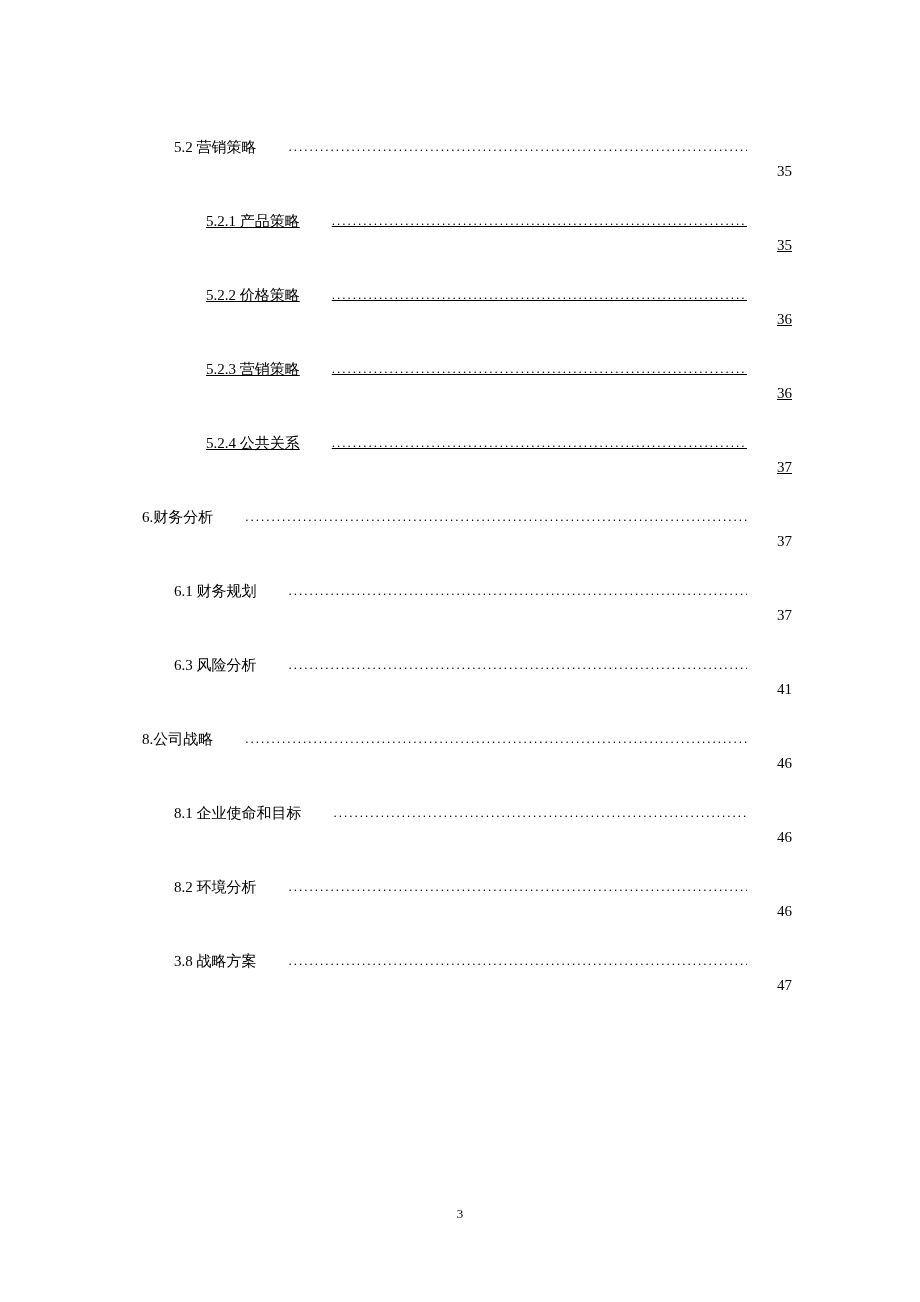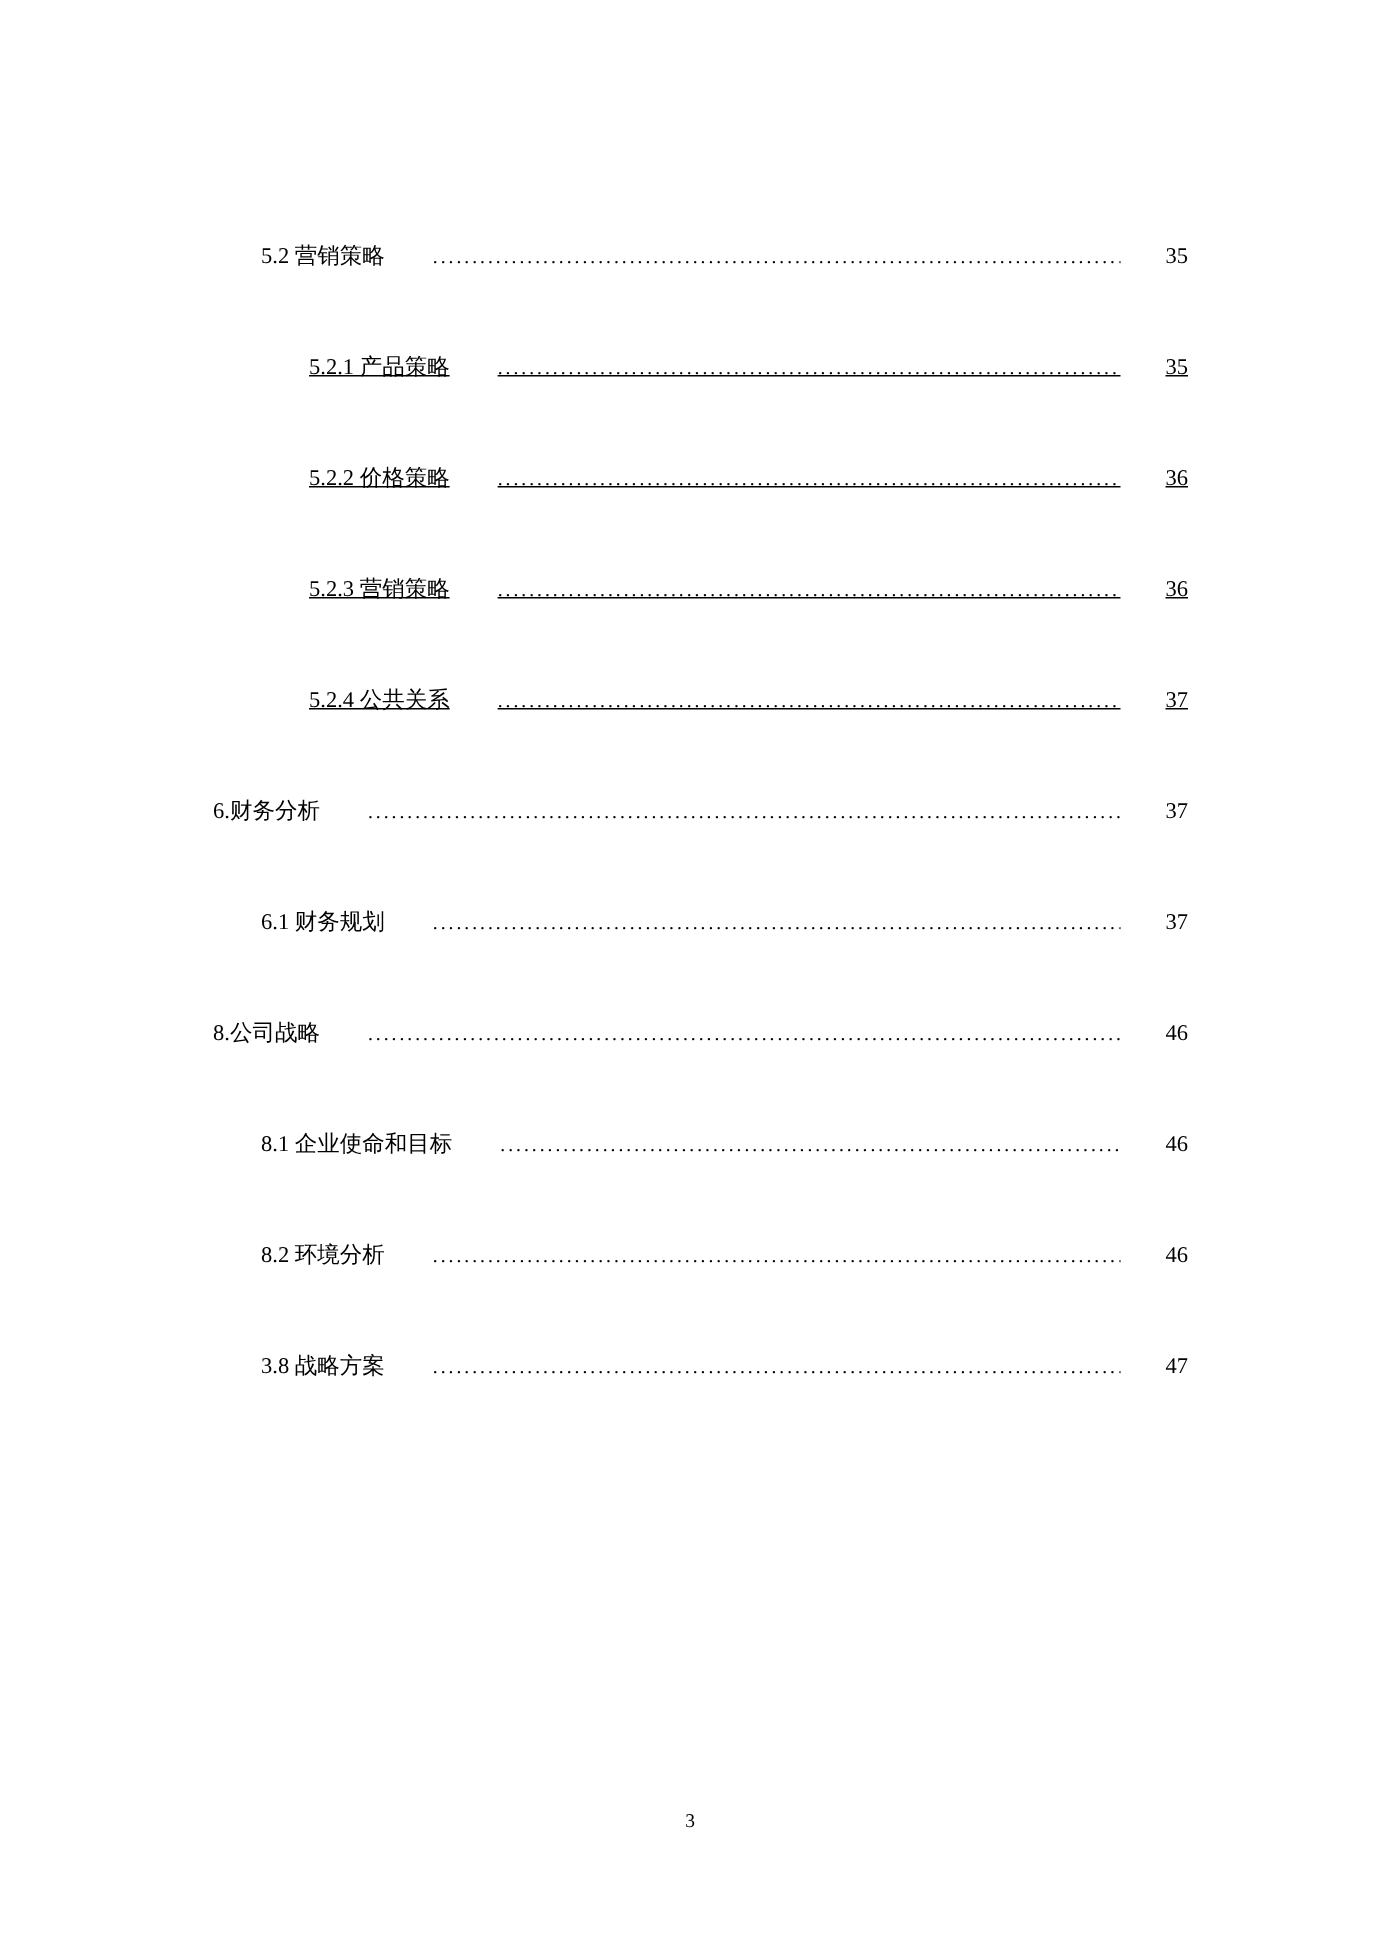--- a/index.html
+++ b/index.html
@@ -9,21 +9,21 @@
       height: 1302px;
       font-family: "SimSun", "宋体", serif;
       color: #000000;
       position: relative;
     }
     .page {
       padding: 110px 128px 0 142px;
     }
     .toc-entry {
       display: flex;
-      align-items: flex-end;
+      align-items: center;
       font-size: 15px;
       line-height: 26px;
       white-space: nowrap;
       gap: 30px;
     }
     .toc-level-1 { padding-left: 0; }
     .toc-level-2 { padding-left: 32px; }
     .toc-level-3 { padding-left: 64px; text-decoration: underline; }
     .toc-label {
       flex: 0 0 auto;
@@ -85,20 +85,25 @@
       <div class="toc-entry toc-level-1">
         <span class="toc-label">6.财务分析</span>
         <span class="toc-dots"></span>
         <span class="toc-page">37</span>
       </div>
       <div class="toc-entry toc-level-2">
         <span class="toc-label">6.1 财务规划</span>
         <span class="toc-dots"></span>
         <span class="toc-page">37</span>
       </div>
+      <div class="toc-entry toc-level-2">
+        <span class="toc-label">6.3 风险分析</span>
+        <span class="toc-dots"></span>
+        <span class="toc-page">41</span>
+      </div>
       <div class="toc-entry toc-level-1">
         <span class="toc-label">8.公司战略</span>
         <span class="toc-dots"></span>
         <span class="toc-page">46</span>
       </div>
       <div class="toc-entry toc-level-2">
         <span class="toc-label">8.1 企业使命和目标</span>
         <span class="toc-dots"></span>
         <span class="toc-page">46</span>
       </div>

